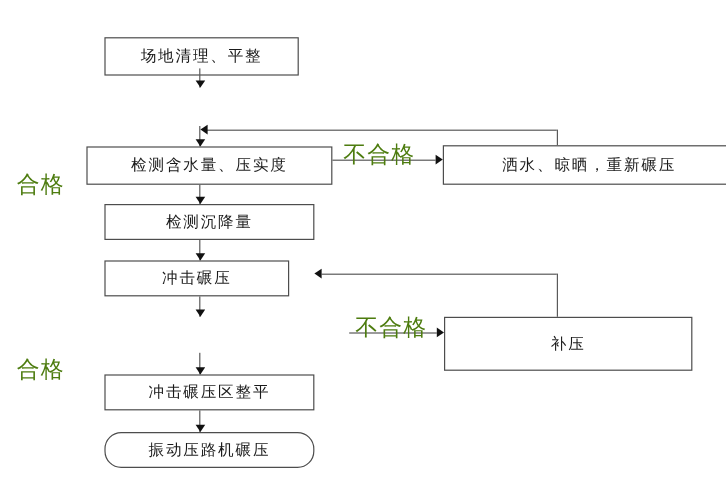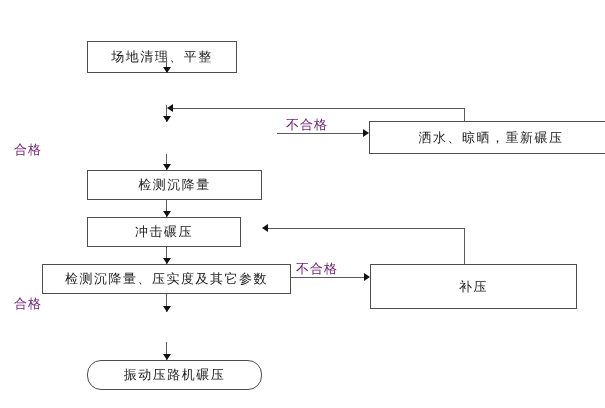--- a/index.html
+++ b/index.html
@@ -9,31 +9,32 @@
   .box {
     position:absolute; border:1px solid #4d4d4d; background:#fff;
     display:flex; align-items:center; justify-content:center;
     font-size:13px; color:#1a1a1a; letter-spacing:1.5px; white-space:nowrap;
   }
   .line { position:absolute; background:#5a5a5a; }
   .arr { position:absolute; width:0; height:0; }
   .arr.down  { border-left:4px solid transparent; border-right:4px solid transparent; border-top:6px solid #111; }
   .arr.left  { border-top:4px solid transparent; border-bottom:4px solid transparent; border-right:6px solid #111; }
   .arr.right { border-top:4px solid transparent; border-bottom:4px solid transparent; border-left:6px solid #111; }
-  .lbl { position:absolute; font-size:13px; color:#701a75; letter-spacing:1px; white-space:nowrap; }
+  .lbl { position:absolute; font-size:19px; color:#4d7c0f; letter-spacing:1px; white-space:nowrap; }
 </style>
 </head>
 <body>
 
 <div class="canvas">
 
-  <div class="box" style="left:87px;top:41px;width:150px;height:32px;">场地清理、平整</div>
+  <div class="box" style="left:87px;top:31px;width:162px;height:32px;">场地清理、平整</div>
+  <div class="box" style="left:72px;top:122px;width:205px;height:32px;">检测含水量、压实度</div>
   <div class="box" style="left:87px;top:170px;width:175px;height:30px;">检测沉降量</div>
   <div class="box" style="left:87px;top:217px;width:154px;height:30px;">冲击碾压</div>
-  <div class="box" style="left:42px;top:264px;width:249px;height:30px;">检测沉降量、压实度及其它参数</div>
+  <div class="box" style="left:87px;top:312px;width:175px;height:30px;">冲击碾压区整平</div>
   <div class="box" style="left:87px;top:360px;width:175px;height:30px;border-radius:14px;">振动压路机碾压</div>
 
   <div class="box" style="left:369px;top:121px;width:244px;height:33px;">洒水、晾晒，重新碾压</div>
   <div class="box" style="left:370px;top:264px;width:207px;height:45px;">补压</div>
 
   <div class="line" style="left:166px;top:57px;width:1px;height:16px;"></div>
   <div class="line" style="left:166px;top:105px;width:1px;height:17px;"></div>
   <div class="line" style="left:166px;top:154px;width:1px;height:16px;"></div>
   <div class="line" style="left:166px;top:200px;width:1px;height:17px;"></div>
   <div class="line" style="left:166px;top:247px;width:1px;height:17px;"></div>

